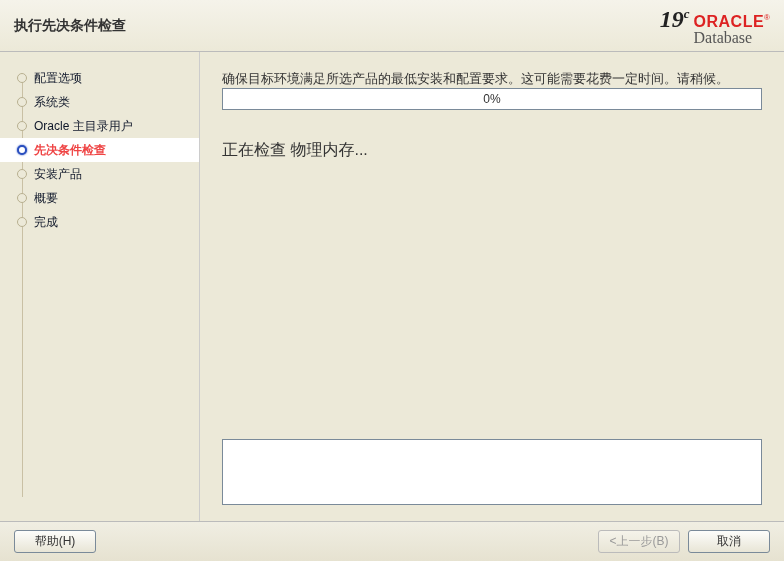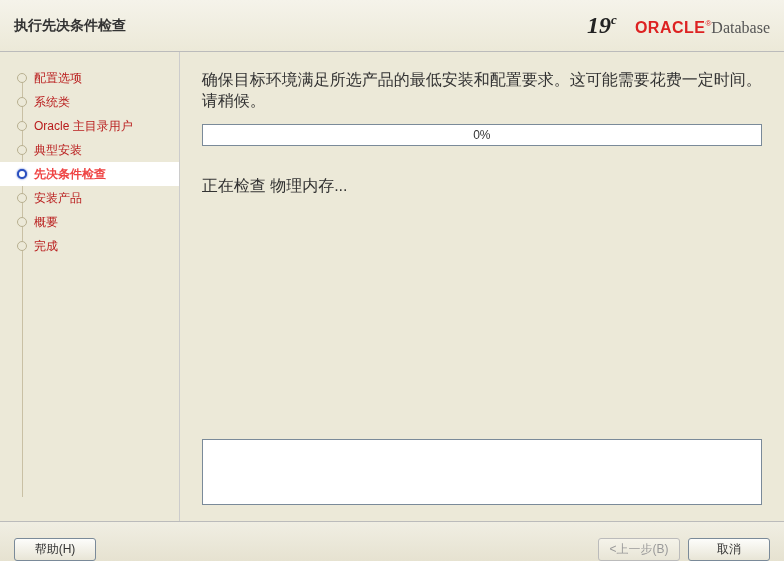--- a/index.html
+++ b/index.html
@@ -1,43 +1,43 @@
 <!DOCTYPE html>
 <html><head>
 <meta charset="utf-8">
 <style>
   * { box-sizing: border-box; margin: 0; padding: 0; }
   html, body { width: 784px; height: 561px; overflow: hidden; font-family: "Microsoft YaHei", "SimSun", Arial, sans-serif; font-size: 12px; background: #ece9d8; color: #333; }
   .window { width: 784px; height: 561px; display: flex; flex-direction: column; background: #ece9d8; }
   .header { height: 52px; border-bottom: 1px solid #bbb; display: flex; align-items: center; justify-content: space-between; padding: 0 14px 0 14px; background: linear-gradient(#f5f3ea, #ece9d8); }
   .header-title { font-size: 14px; font-weight: bold; color: #333; }
-  .brand { display: flex; align-items: baseline; gap: 18px; }
+  .brand { display: flex; align-items: baseline; gap: 4px; }
   .brand-ver { font-family: Georgia, serif; font-weight: 700; font-size: 24px; font-style: italic; color: #222; }
   .brand-ver sup { font-size: 13px; vertical-align: super; }
-  .brand-stack { display: flex; flex-direction: row; line-height: 1; }
+  .brand-stack { display: flex; flex-direction: column; line-height: 1; }
   .brand-oracle { font-family: Arial, sans-serif; font-weight: 800; font-size: 16px; letter-spacing: 0.5px; color: #d22; }
   .brand-reg { font-size: 8px; color: #d22; vertical-align: top; }
   .brand-db { font-family: Liberation Serif, serif; font-size: 16px; color: #555; }
   .body { flex: 1 1 auto; display: flex; min-height: 0; }
   .sidebar { width: 200px; border-right: 1px solid #ccc; padding-top: 14px; position: relative; background: #ece9d8; }
   .rail { position: absolute; left: 22px; top: 28px; bottom: 24px; width: 1px; background: #c9c0a4; }
   .steps { list-style: none; }
-  .step { position: relative; height: 24px; display: flex; align-items: center; padding-left: 34px; color: #b91c1c; cursor: default; }
+  .step { position: relative; height: 24px; display: flex; align-items: center; padding-left: 34px; color: #0f172a; cursor: default; }
   .step .dot { position: absolute; left: 17px; top: 50%; transform: translateY(-50%); width: 10px; height: 10px; border-radius: 50%; border: 1px solid #b8b090; background: #ece9d8; }
   .step.current { background: #fff; color: #ef4444; font-weight: bold; }
   .step.current .dot { border: 2px solid #2a4fbf; width: 10px; height: 10px; background: #fff; box-shadow: 0 0 2px #2a4fbf; }
   .content { flex: 1 1 auto; padding: 18px 22px 10px 22px; display: flex; flex-direction: column; }
-  .desc { font-size: 16px; color: #333; margin-bottom: 12px; }
+  .desc { font-size: 13px; color: #333; }
   .progress-wrap { height: 22px; border: 1px solid #7a8a99; background: #fff; display: flex; align-items: center; justify-content: center; font-size: 12px; color: #333; position: relative; }
   .progress-bar { position: absolute; left: 0; top: 0; bottom: 0; width: 0%; background: #bcd2ee; }
   .progress-label { position: relative; }
   .status { margin-top: 30px; font-size: 16px; color: #333; }
   .content-spacer { flex: 1 1 auto; }
   .output { height: 66px; border: 1px solid #7a8a99; background: #fff; margin-bottom: 6px; }
-  .footer { height: 40px; border-top: 1px solid #bbb; display: flex; align-items: flex-end; padding: 0 14px; background: linear-gradient(#f0eee3, #e6e2d0); gap: 8px; }
+  .footer { height: 40px; border-top: 1px solid #bbb; display: flex; align-items: center; padding: 0 14px; background: linear-gradient(#f0eee3, #e6e2d0); gap: 8px; }
   .footer-spacer { flex: 1 1 auto; }
   .btn { min-width: 82px; height: 23px; font-size: 12px; border: 1px solid #7a8a99; border-radius: 3px; background: linear-gradient(#fdfdfb, #e8e5d6); color: #333; cursor: pointer; padding: 0 10px; }
   .btn[disabled] { color: #9a9a9a; background: linear-gradient(#f5f3ea, #e8e5d6); border-color: #bbb; cursor: default; }
 </style>
 </head>
 <body>
 
 <div class="window">
   <div class="header">
     <div class="header-title">执行先决条件检查</div>
@@ -58,24 +58,20 @@
             <span class="dot"></span>
             <span>配置选项</span>
           </li>
         <li class="step">
             <span class="dot"></span>
             <span>系统类</span>
           </li>
         <li class="step">
             <span class="dot"></span>
             <span>Oracle 主目录用户</span>
-          </li>
-        <li class="step">
-            <span class="dot"></span>
-            <span>典型安装</span>
           </li>
         <li class="step current">
             <span class="dot"></span>
             <span>先决条件检查</span>
           </li>
         <li class="step">
             <span class="dot"></span>
             <span>安装产品</span>
           </li>
         <li class="step">

